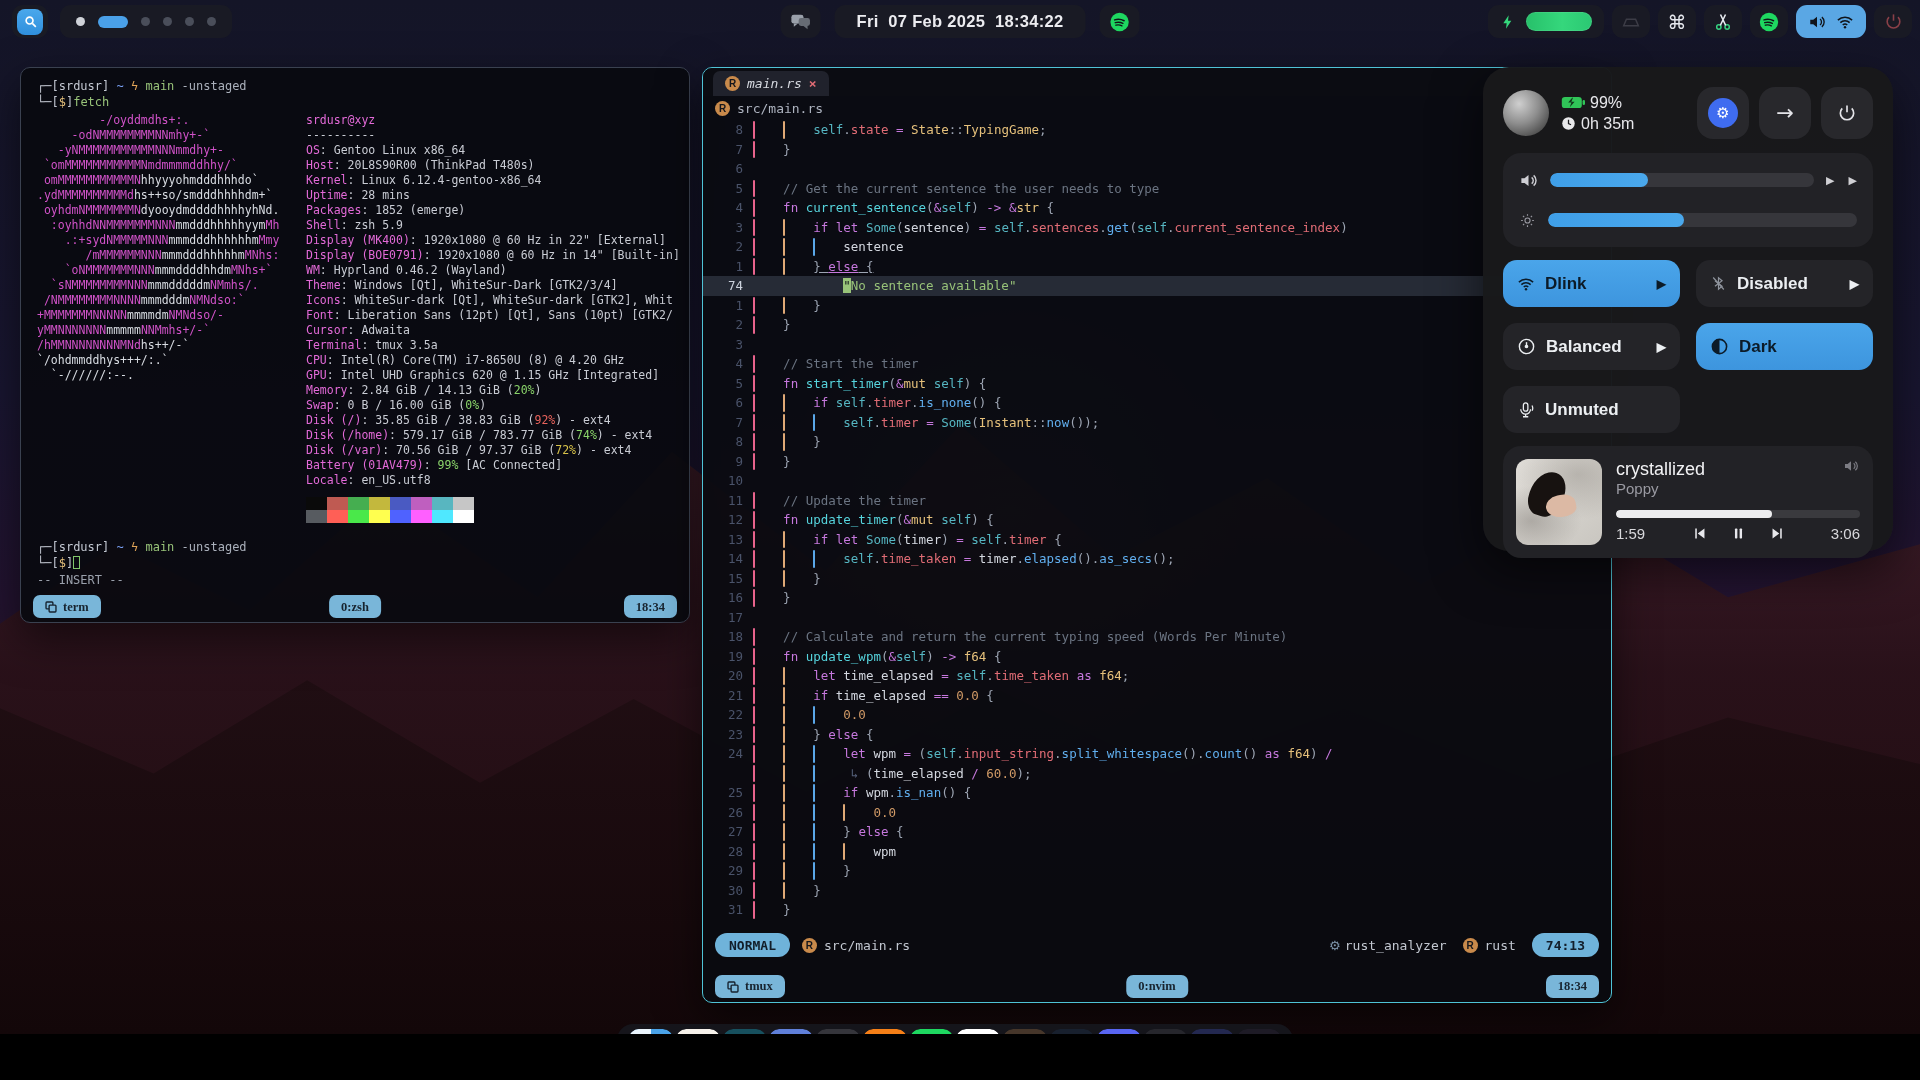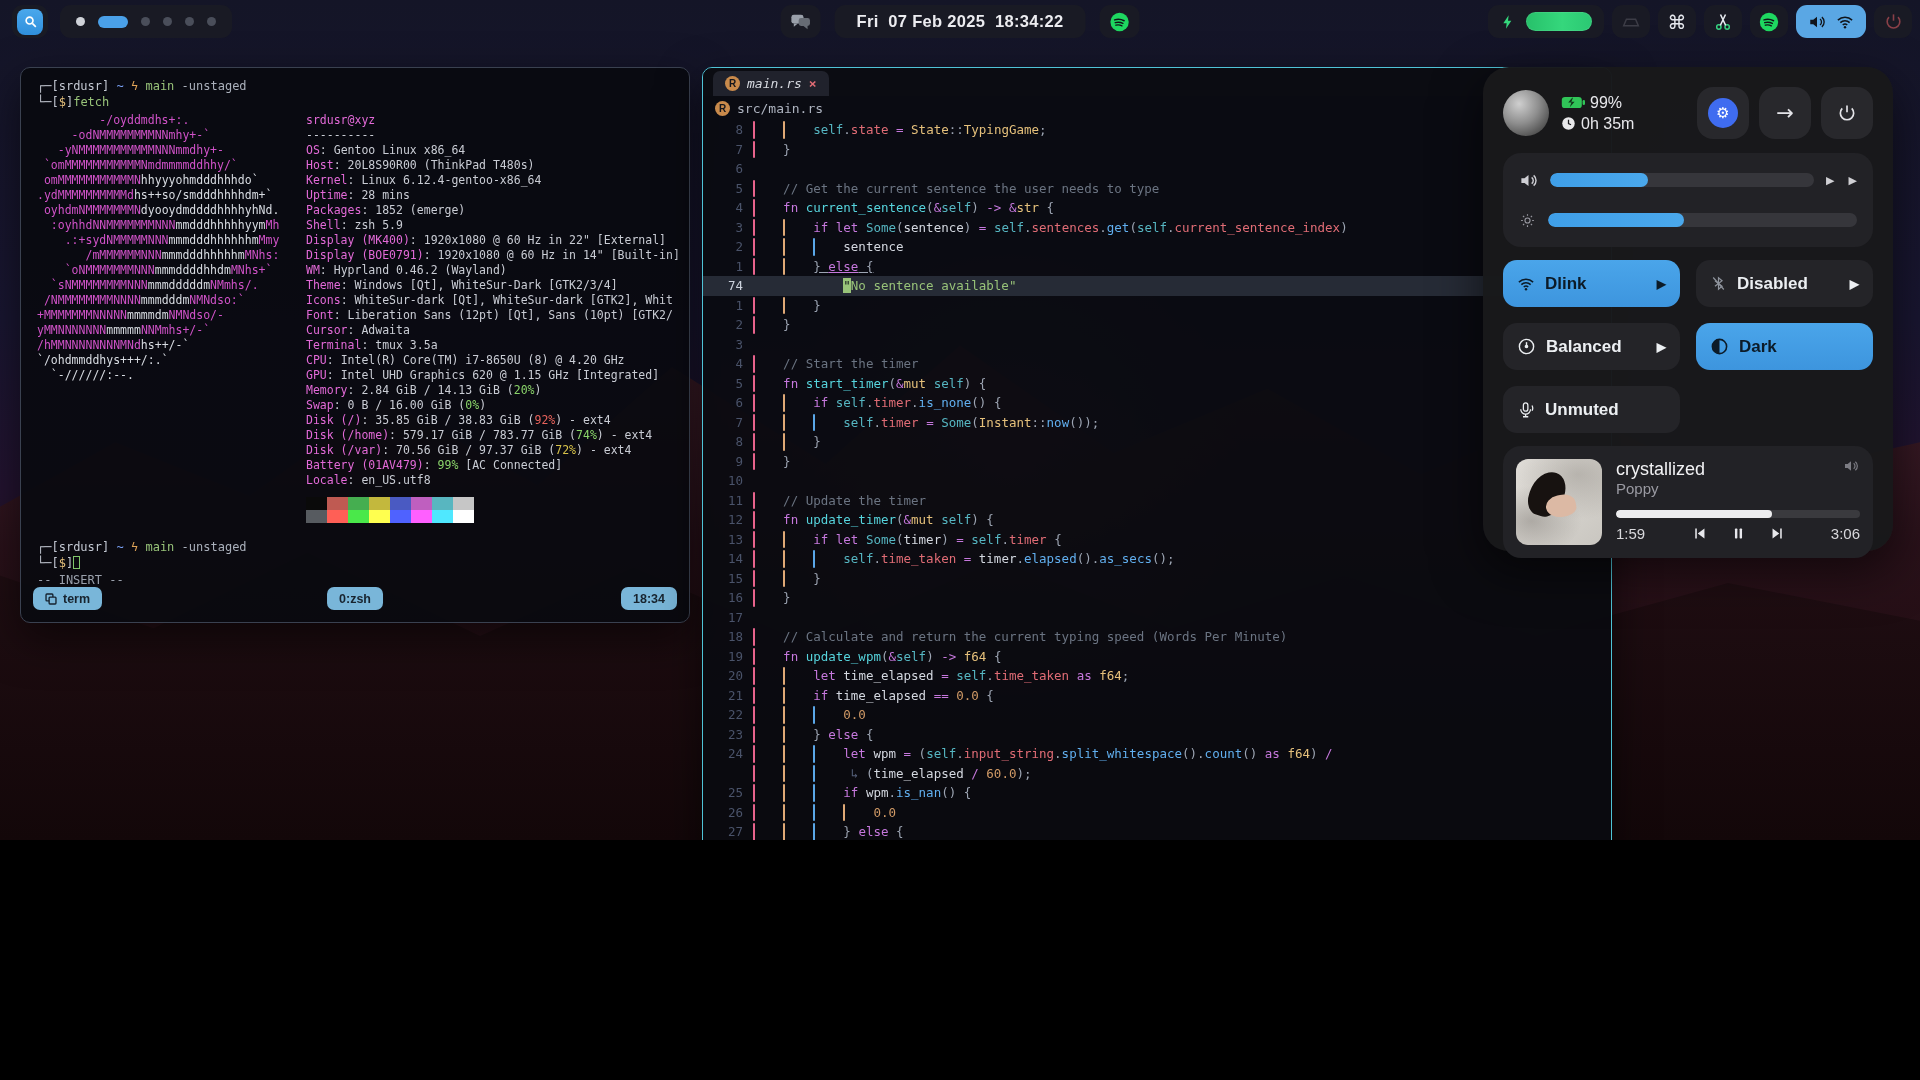--- a/index.html
+++ b/index.html
@@ -1,17 +1,17 @@
 <!DOCTYPE html>
 <html><head>
 <meta charset="utf-8">
 <style>
   *{margin:0;padding:0;box-sizing:border-box}
   html,body{background:#000}
-  .screen{position:relative;width:1920px;height:840px;overflow:hidden;
+  .screen{position:relative;width:1920px;height:1034px;overflow:hidden;
     background:linear-gradient(180deg,#141527 0%,#191631 38%,#231330 58%,#22101a 78%,#150a0d 100%);
     font-family:"Liberation Sans",sans-serif}
   .mtn{position:absolute;left:0;right:0;bottom:0;pointer-events:none}
   .m1{top:36%;background:linear-gradient(180deg,#4a232e 0%,#2a1118 45%,#1c0a0e 100%);
     clip-path:polygon(0 38%,6% 26%,13% 36%,20% 18%,28% 34%,35% 12%,43% 30%,50% 8%,58% 28%,66% 16%,74% 32%,82% 20%,90% 34%,100% 26%,100% 100%,0 100%);opacity:.9}
   .m2{top:55%;background:linear-gradient(180deg,#241016 0%,#130709 100%);
     clip-path:polygon(0 30%,8% 44%,16% 24%,25% 46%,33% 28%,42% 48%,52% 26%,61% 44%,70% 30%,80% 46%,90% 32%,100% 42%,100% 100%,0 100%)}
   .glow{position:absolute;left:38%;top:28%;width:560px;height:460px;pointer-events:none;
     background:radial-gradient(circle,rgba(245,180,130,.10),transparent 65%)}
 
@@ -45,21 +45,21 @@
     font-family:"DejaVu Sans Mono",monospace;font-size:12px;line-height:16px;color:#c9ccd4;border-radius:10px}
   .tline{white-space:pre}
   .fetch{display:flex;margin-top:3px}
   .f-art{white-space:pre;font-size:11.5px;line-height:15px;width:269px;flex:none}
   .f-info{white-space:pre;font-size:11.5px;line-height:15px;flex:1;overflow:hidden}
   .palette{margin:9px 0 0 269px}
   .p-row{display:flex}
   .p-sw{width:21px;height:13px}
   .prompt2{margin-top:16px}
   .insert{color:#9aa0ab;margin-top:1px}
-  .tmuxbar{position:absolute;left:12px;right:12px;bottom:12px;height:23px;font-family:Liberation Sans, sans-serif}
+  .tmuxbar{position:absolute;left:12px;right:12px;bottom:4px;height:23px;font-family:Liberation Serif, serif}
   .tpill{position:absolute;top:0;height:23px;background:#79b6d9;border-radius:7px;color:#18242f;font-weight:bold;font-size:12.5px;display:flex;align-items:center;gap:6px;padding:0 12px}
   .tpill.l{left:0}.tpill.c{left:50%;transform:translateX(-50%)}.tpill.r{right:0}
 
   
   .c-fr{color:#c3c8d2}.c-us{color:#c3c8d2}.c-tl{color:#7aa2f7}.c-bo{color:#e0a458}
   .c-gr{color:#98c379}.c-di{color:#aab0bb}.c-ye{color:#e5c07b}
   .c-lb{color:#e36ad8;font-weight:normal}.c-v{color:#c9ccd4}
   .c-gk{color:#8ad46a}.c-rk{color:#e8635c}.c-yk{color:#d7c24a}
   .c-m{color:#d052c8}.c-w{color:#d8dce2}
   .c-cu2{display:inline-block;width:7px;height:13px;border:1px solid #7fc66a;vertical-align:-2px}

